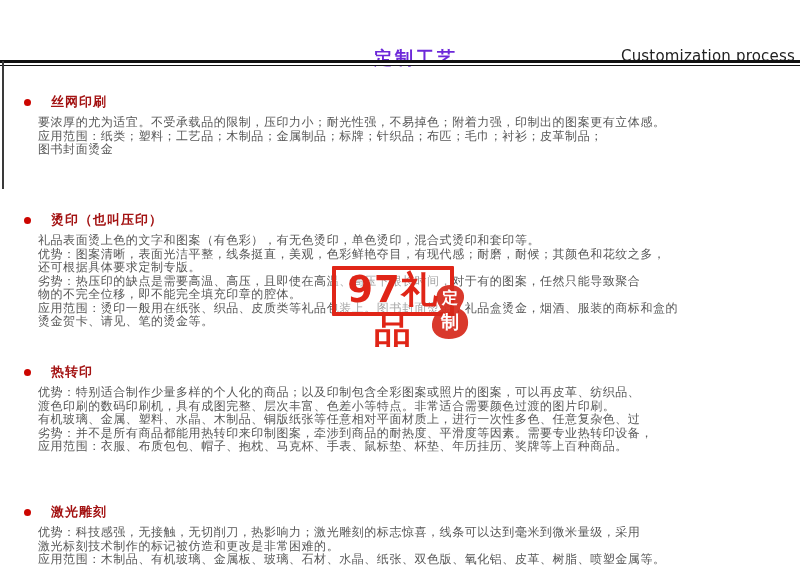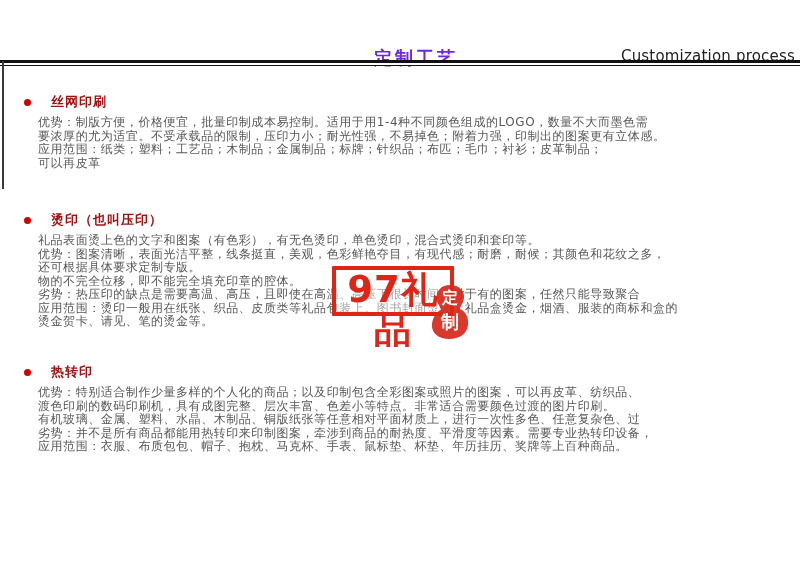--- a/index.html
+++ b/index.html
@@ -65,57 +65,67 @@
   </div>
 
   <div class="left-tick"></div>
 
   <section class="sec" style="top:94px">
     <div class="sec-head">
       <span class="bullet"></span>
       <h2 class="sec-title">丝网印刷</h2>
     </div>
     <div class="sec-body">
-      <div class="line">优势：制版方便，价格便宜，批量印制成本易控制。适用于用1-4种不同颜色组成的LOGO，数量不大而墨色需</div>
       <div class="line">要浓厚的尤为适宜。不受承载品的限制，压印力小；耐光性强，不易掉色；附着力强，印制出的图案更有立体感。</div>
       <div class="line">应用范围：纸类；塑料；工艺品；木制品；金属制品；标牌；针织品；布匹；毛巾；衬衫；皮革制品；</div>
-      <div class="line">可以再皮革</div>
+      <div class="line">图书封面烫金</div>
     </div>
   </section>
 
   <section class="sec" style="top:212px">
     <div class="sec-head">
       <span class="bullet"></span>
       <h2 class="sec-title">烫印（也叫压印）</h2>
     </div>
     <div class="sec-body">
       <div class="line">礼品表面烫上色的文字和图案（有色彩），有无色烫印，单色烫印，混合式烫印和套印等。</div>
       <div class="line">优势：图案清晰，表面光洁平整，线条挺直，美观，色彩鲜艳夺目，有现代感；耐磨，耐候；其颜色和花纹之多，</div>
       <div class="line">还可根据具体要求定制专版。</div>
+      <div class="line">劣势：热压印的缺点是需要高温、高压，且即使在高温、高压下很长时间，对于有的图案，任然只能导致聚合</div>
       <div class="line">物的不完全位移，即不能完全填充印章的腔体。</div>
-      <div class="line">劣势：热压印的缺点是需要高温、高压，且即使在高温、高压下很长时间，对于有的图案，任然只能导致聚合</div>
       <div class="line">应用范围：烫印一般用在纸张、织品、皮质类等礼品包装上。图书封面烫金，礼品盒烫金，烟酒、服装的商标和盒的</div>
       <div class="line">烫金贺卡、请见、笔的烫金等。</div>
     </div>
   </section>
 
   <section class="sec" style="top:364px">
     <div class="sec-head">
       <span class="bullet"></span>
       <h2 class="sec-title">热转印</h2>
     </div>
     <div class="sec-body">
       <div class="line">优势：特别适合制作少量多样的个人化的商品；以及印制包含全彩图案或照片的图案，可以再皮革、纺织品、</div>
       <div class="line">渡色印刷的数码印刷机，具有成图完整、层次丰富、色差小等特点。非常适合需要颜色过渡的图片印刷。</div>
       <div class="line">有机玻璃、金属、塑料、水晶、木制品、铜版纸张等任意相对平面材质上，进行一次性多色、任意复杂色、过</div>
       <div class="line">劣势：并不是所有商品都能用热转印来印制图案，牵涉到商品的耐热度、平滑度等因素。需要专业热转印设备，</div>
       <div class="line">应用范围：衣服、布质包包、帽子、抱枕、马克杯、手表、鼠标垫、杯垫、年历挂历、奖牌等上百种商品。</div>
     </div>
   </section>
 
+  <section class="sec" style="top:504px">
+    <div class="sec-head">
+      <span class="bullet"></span>
+      <h2 class="sec-title">激光雕刻</h2>
+    </div>
+    <div class="sec-body">
+      <div class="line">优势：科技感强，无接触，无切削刀，热影响力；激光雕刻的标志惊喜，线条可以达到毫米到微米量级，采用</div>
+      <div class="line">激光标刻技术制作的标记被仿造和更改是非常困难的。</div>
+      <div class="line">应用范围：木制品、有机玻璃、金属板、玻璃、石材、水晶、纸张、双色版、氧化铝、皮革、树脂、喷塑金属等。</div>
+    </div>
+  </section>
 
   <div class="wm-box">97礼品</div>
 
   <div class="seal">
     <svg width="46" height="56" viewBox="0 0 46 56" xmlns="http://www.w3.org/2000/svg">
       <path d="M23,1 C32,1 38,7 37,14 C36.5,19 33,22 33,25 C38,27 42,33 41,41
                C40,50 32,55 22,55 C12,55 4,49 5,40 C5.7,33 10,28 14,25.5
                C13,22 9.5,19 9.5,13.5 C9.5,6.5 14.5,1 23,1 Z" fill="#d6281a" opacity="0.92"></path>
       <text x="23" y="19" text-anchor="middle" font-size="16" font-weight="bold" fill="#ffffff" font-family="DejaVu Sans, sans-serif">定</text>
       <text x="23" y="44" text-anchor="middle" font-size="18" font-weight="bold" fill="#ffffff" font-family="DejaVu Sans, sans-serif">制</text>

